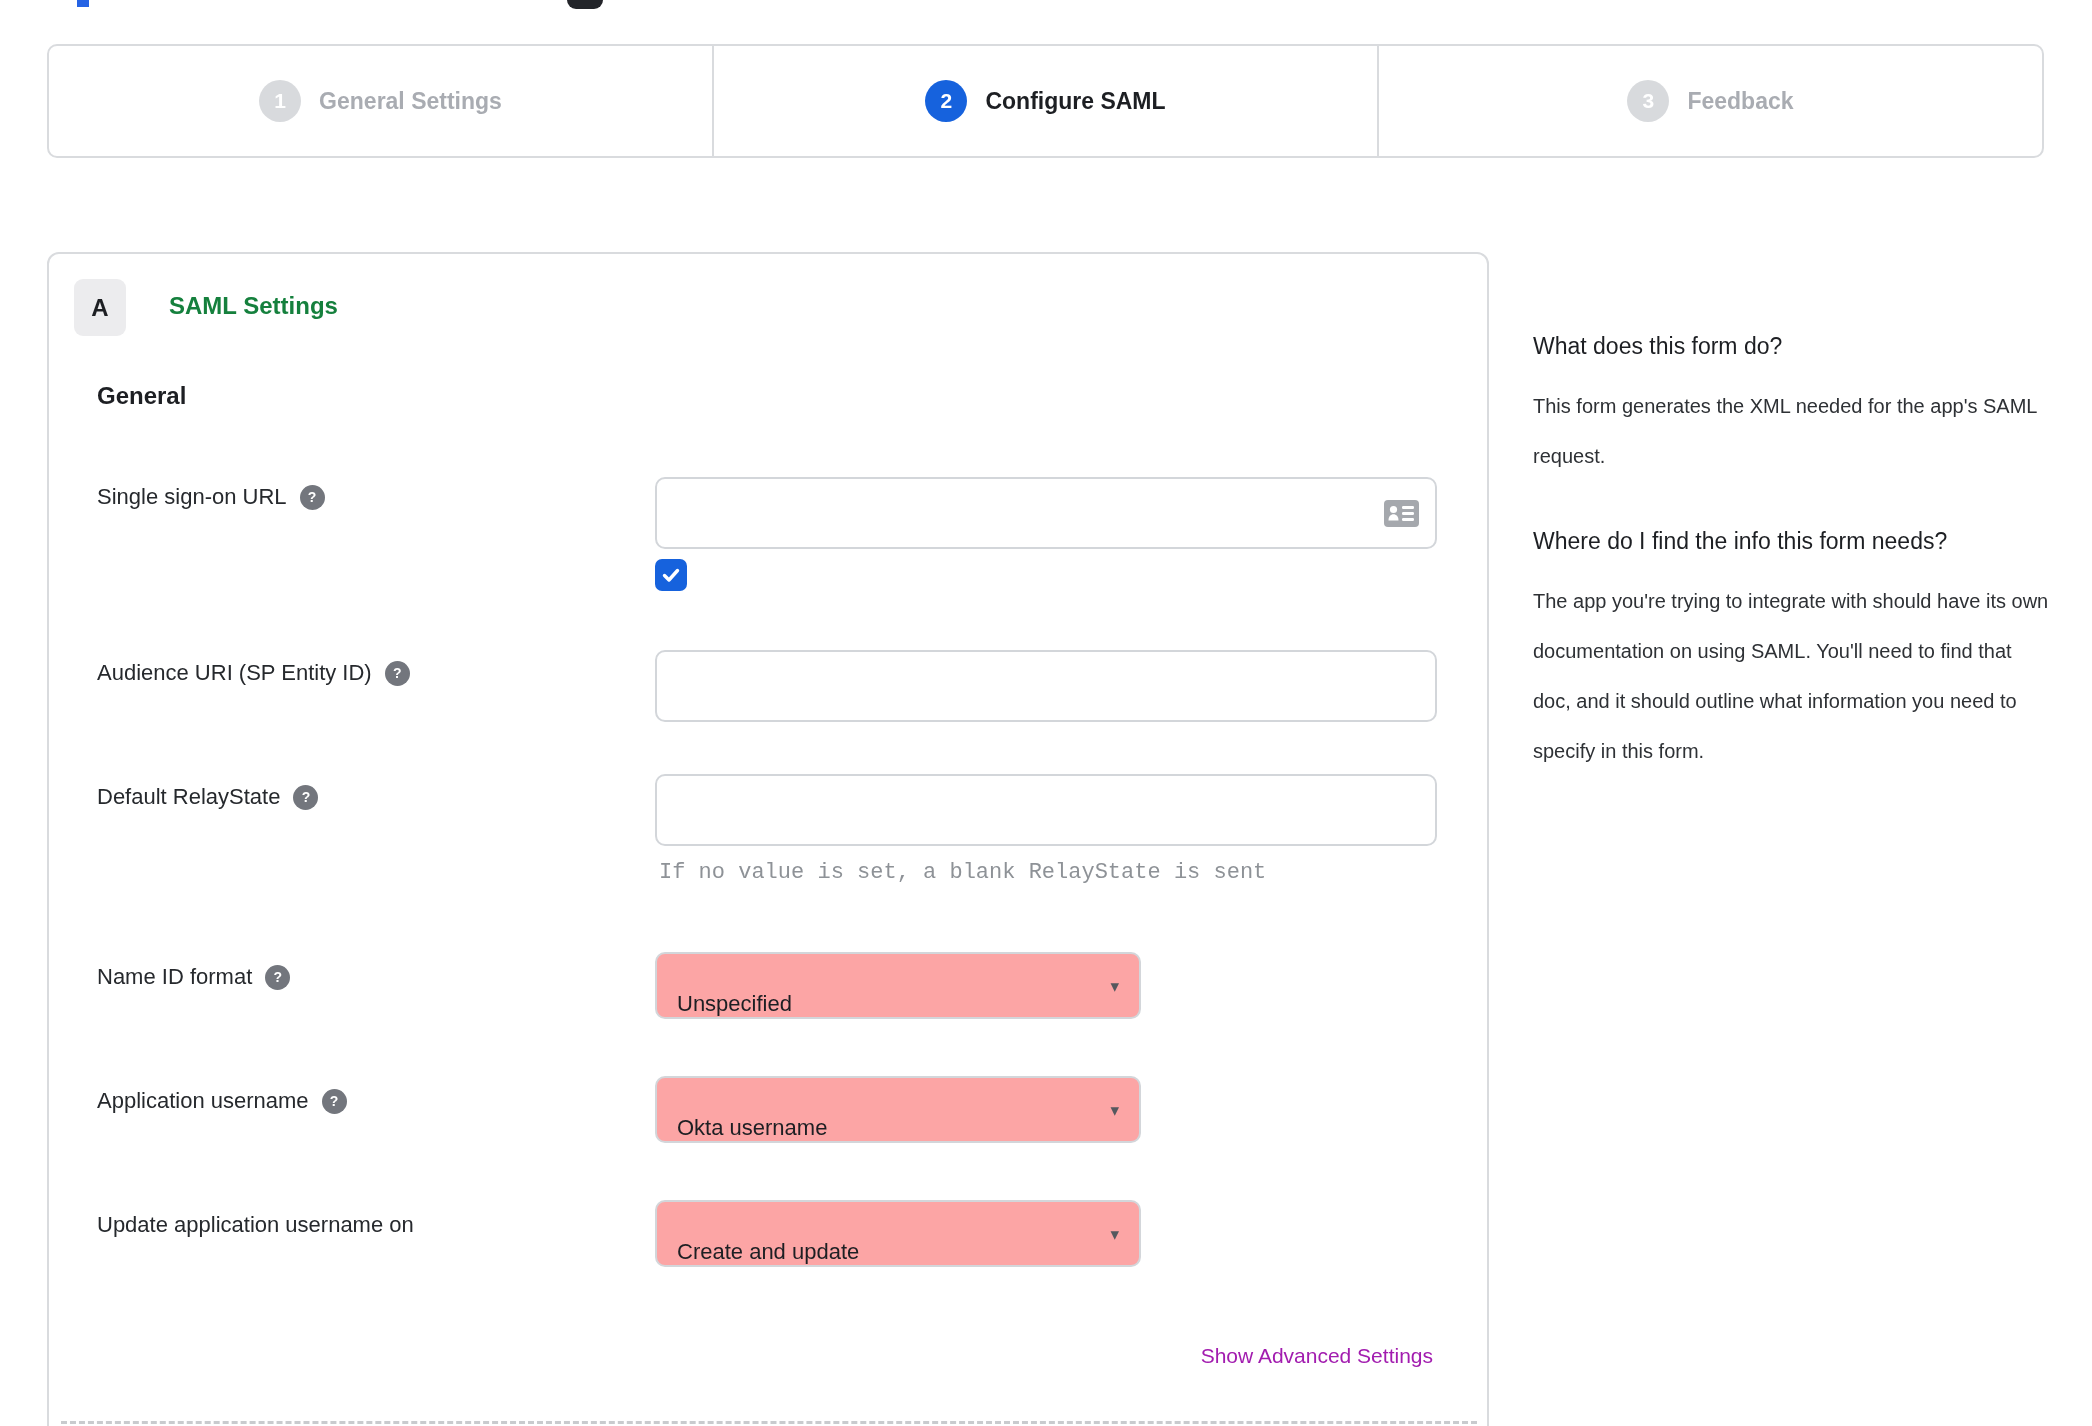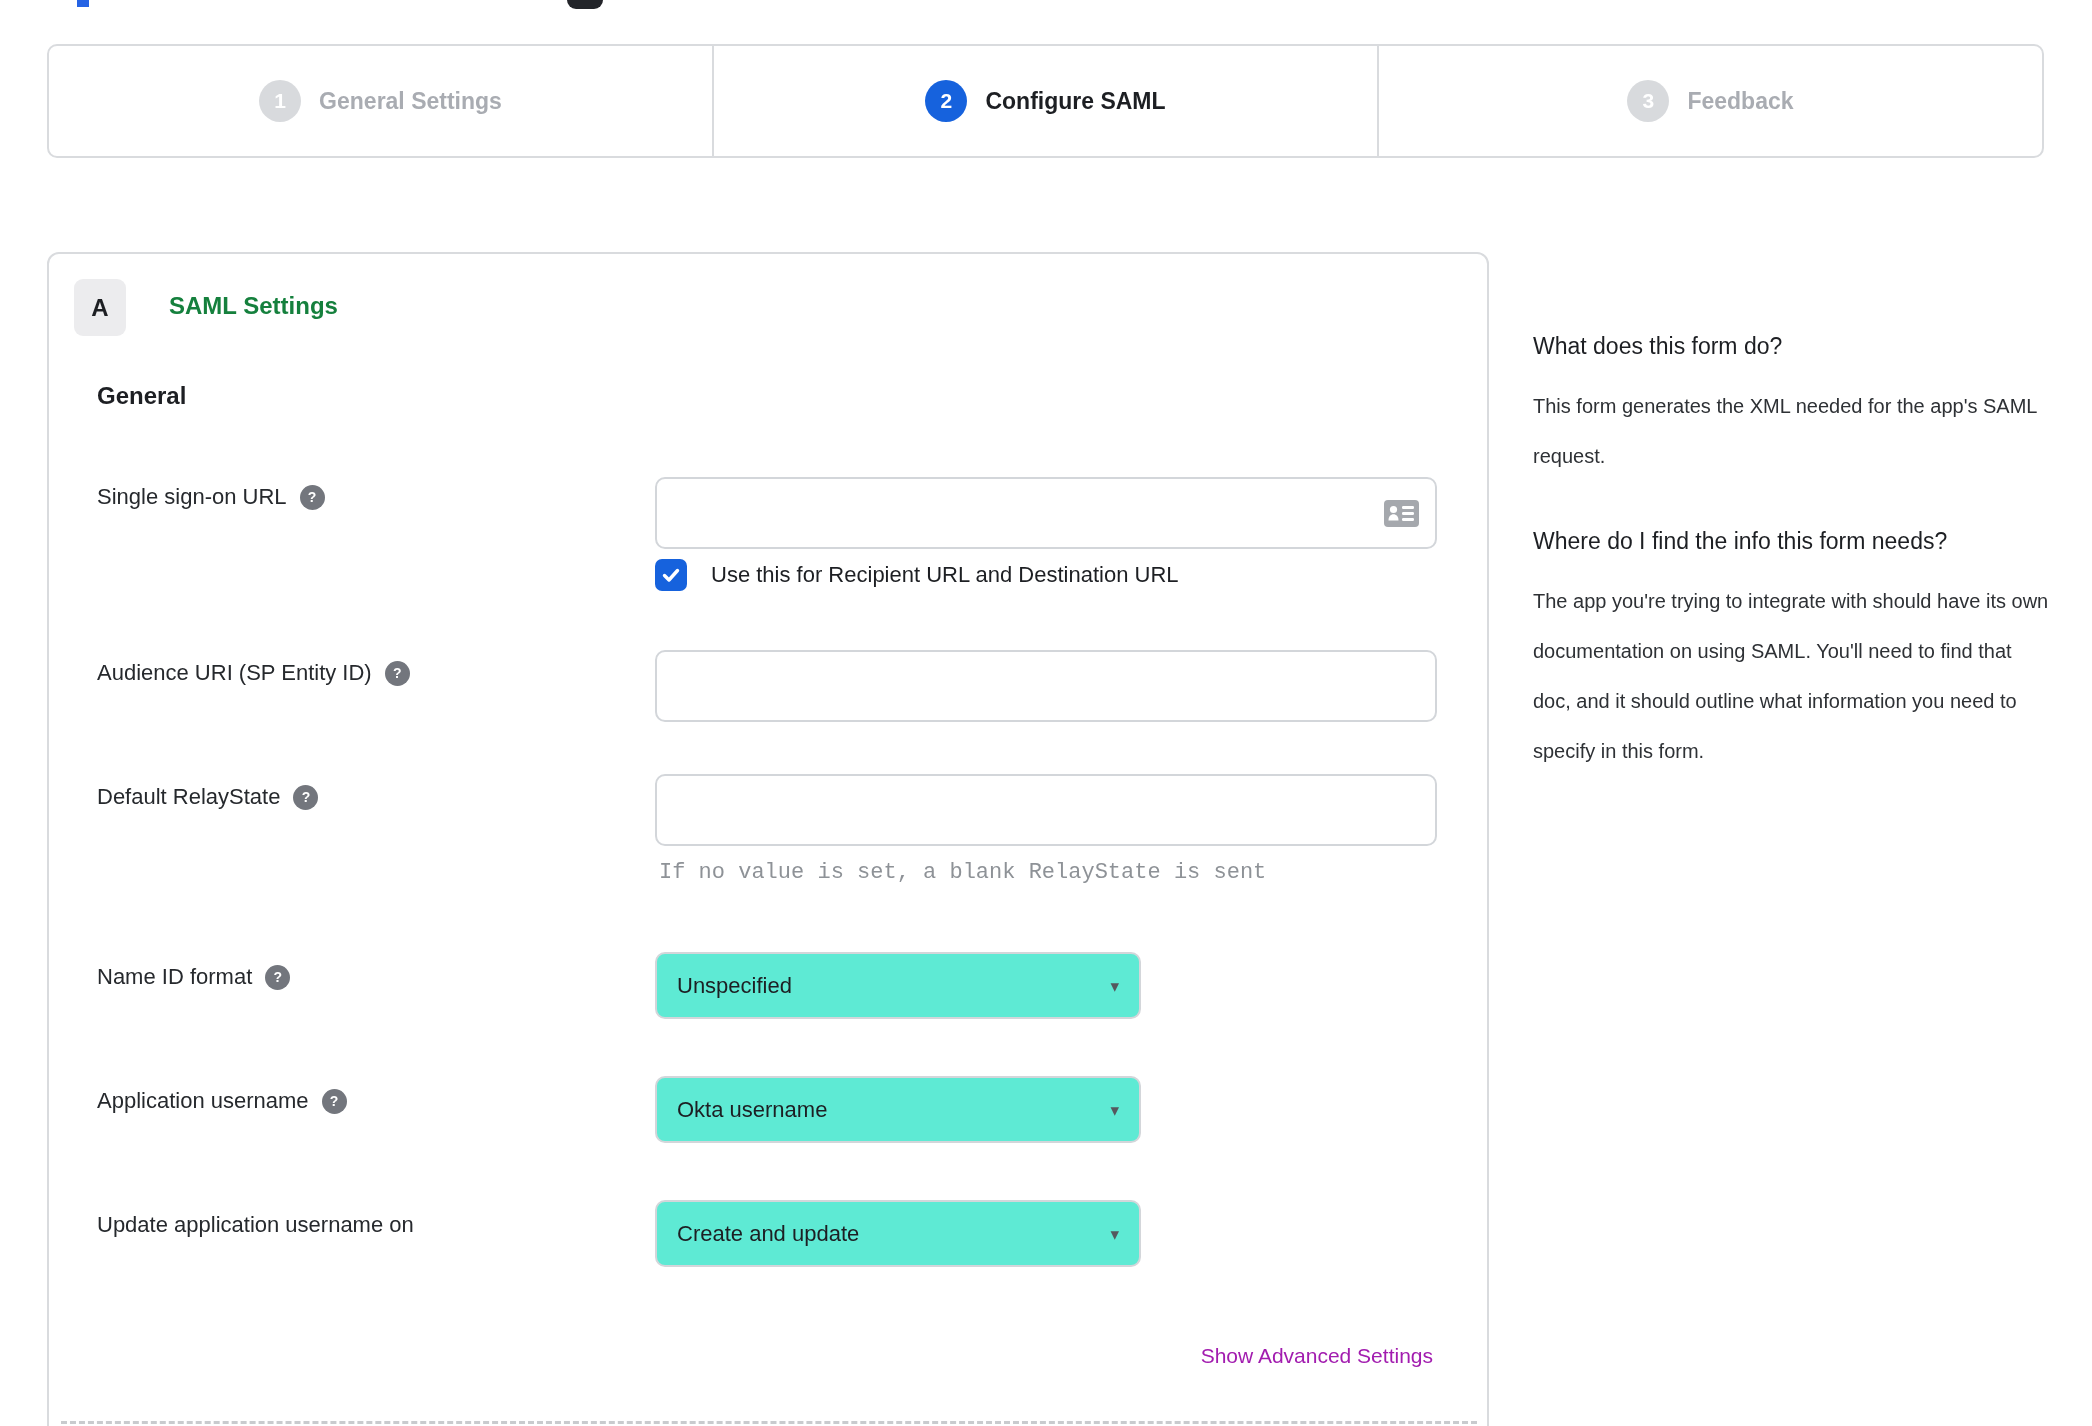--- a/index.html
+++ b/index.html
@@ -95,22 +95,22 @@
   }
   .checkbox-label { font-size: 22px; color: #1d1f23; }
 
   .help-text {
     position: absolute; left: 610px;
     font-size: 22px; color: #8e9297; font-family: Liberation Mono, monospace;
   }
 
   .select {
     position: absolute; left: 606px; width: 486px; height: 67px;
-    border: 2px solid #d3d6da; border-radius: 10px; background: #5eead4;
-    display: flex; align-items: center; cursor: pointer;
+    border: 2px solid #d3d6da; border-radius: 10px; background: #fca5a5;
+    display: flex; align-items: flex-end; cursor: pointer;
     font-size: 22px; color: #1d1f23; padding: 0 20px;
   }
   .select .caret {
     position: absolute; right: 20px; top: 50%; transform: translateY(-50%);
     font-size: 17px; color: #55585e;
   }
 
   .advanced-link {
     position: absolute; right: 54px; top: 1090px;
     font-size: 21px; color: #a21caf; font-weight: 500;
@@ -176,21 +176,20 @@
         <rect x="18" y="18" width="12" height="3" rx="1.2" fill="#ffffff"></rect>
       </svg>
     </div>
 
     <div class="checkbox-row">
       <span class="checkbox" role="checkbox" aria-checked="true">
         <svg width="20" height="20" viewBox="0 0 20 20">
           <polyline points="3.5,10.5 8,15 16.5,5.5" fill="none" stroke="#ffffff" stroke-width="3.4" stroke-linecap="round" stroke-linejoin="round"></polyline>
         </svg>
       </span>
-      <span class="checkbox-label">Use this for Recipient URL and Destination URL</span>
     </div>
 
     <div class="field-label" style="top:406px">
       <span>Audience URI (SP Entity ID)</span>
       <span class="help-icon">?</span>
     </div>
     <input class="text-input" style="top: 396px;" type="text" value="">
 
     <div class="field-label" style="top:530px">
       <span>Default RelayState</span>

